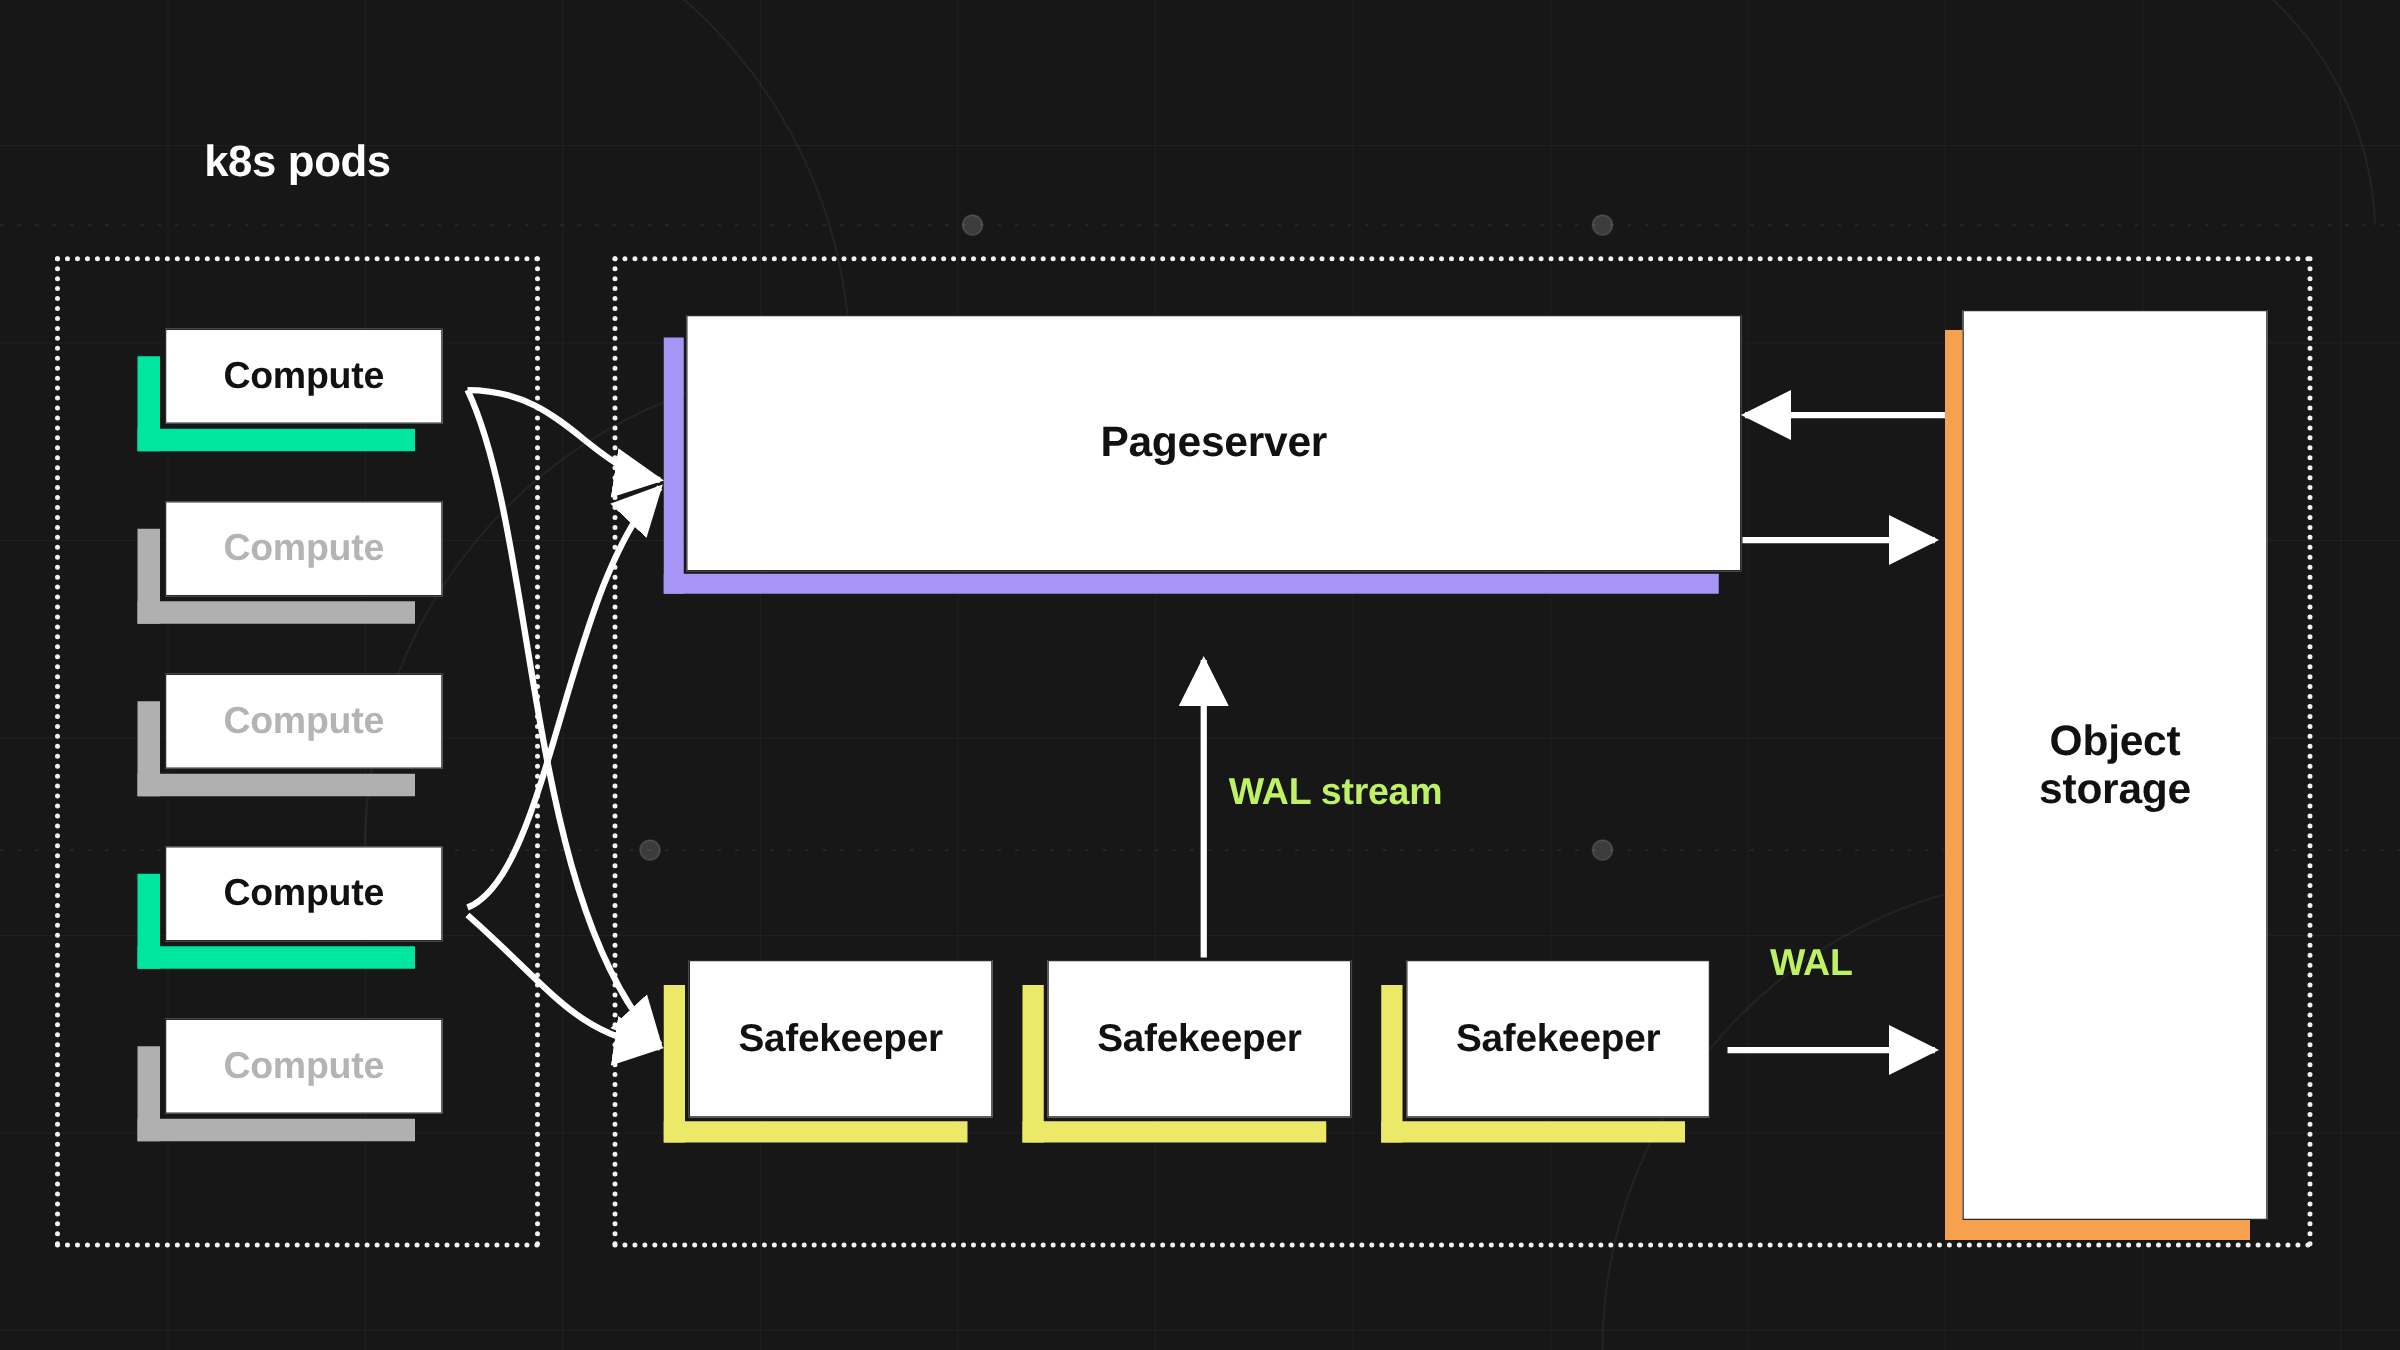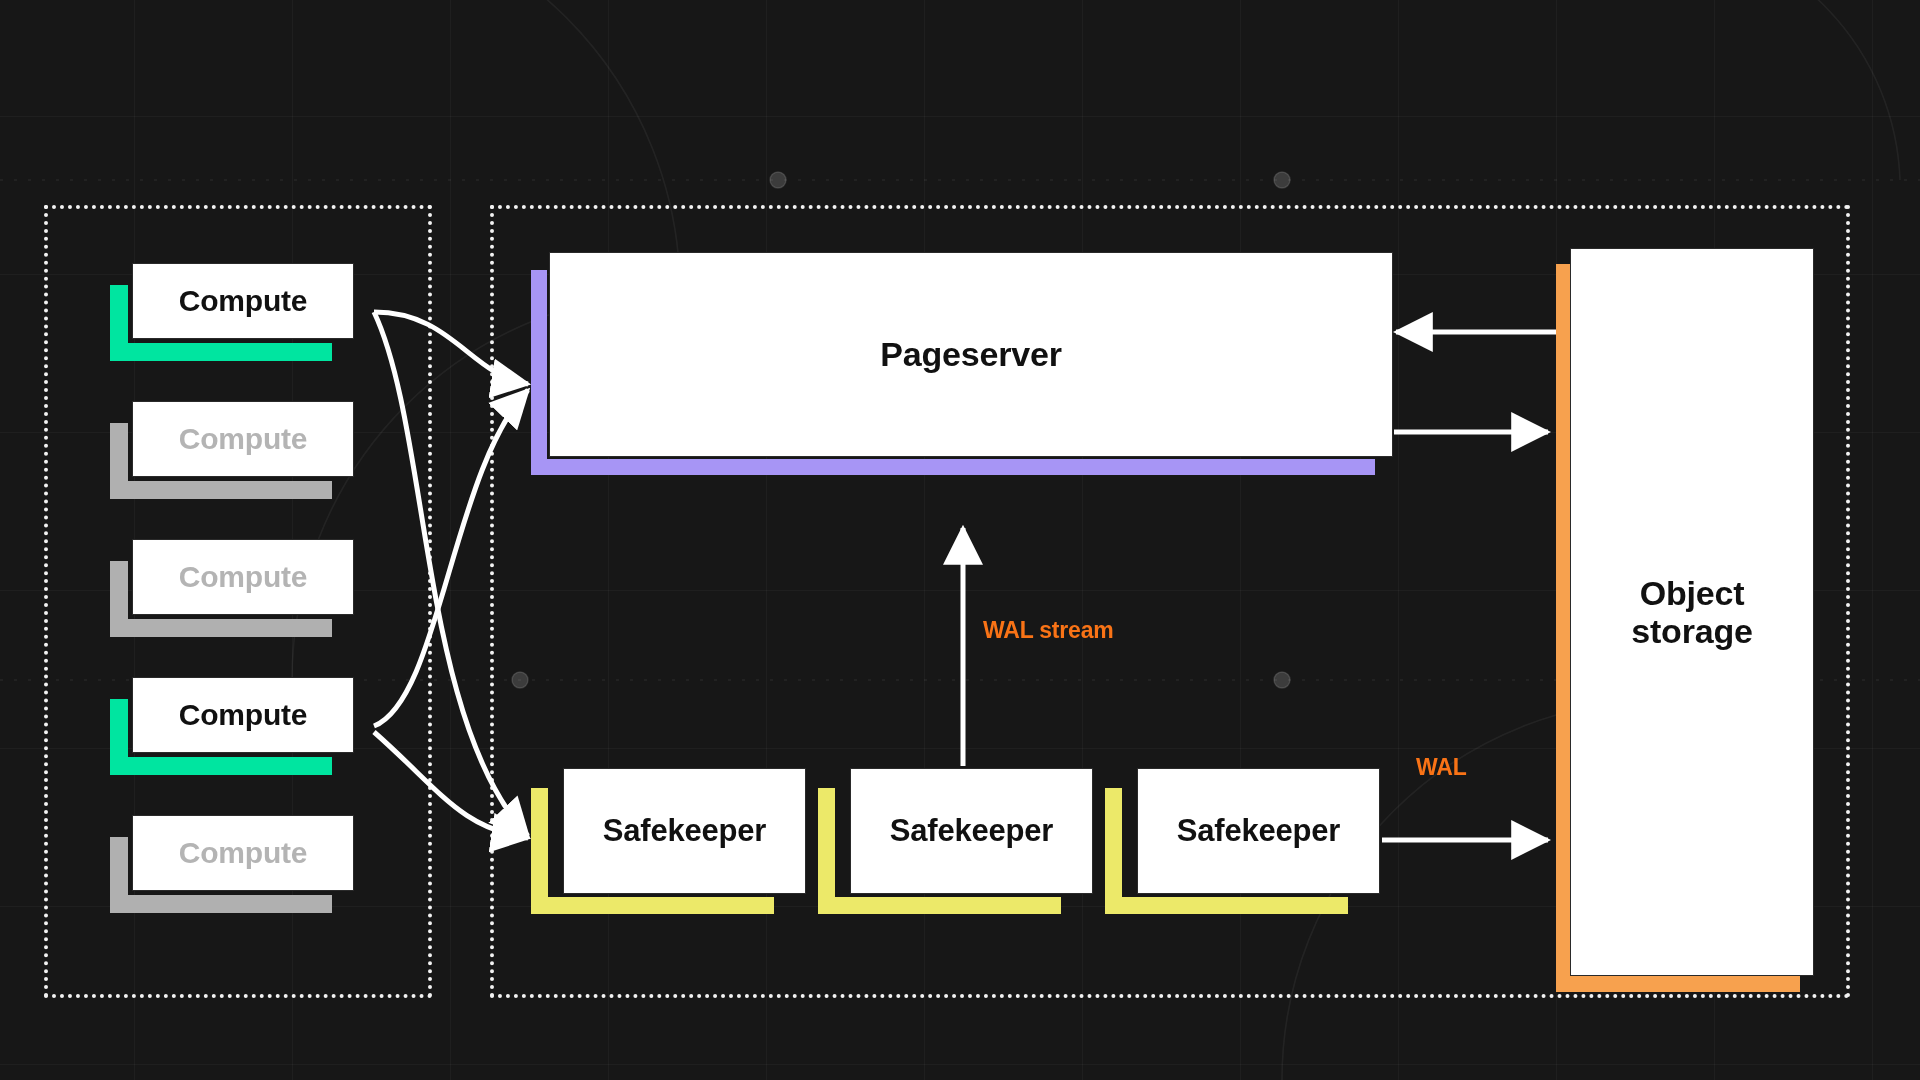--- a/index.html
+++ b/index.html
@@ -87,38 +87,38 @@
   .pageserver .accent .v { width:16px; }
   .pageserver .accent .h { height:16px; }
   .pageserver .card { left:18px; }
 
   
   .safekeeper { width:243px; height:126px; }
   .safekeeper .card .label { font-size:31px; }
   .safekeeper .accent { top:20px; }
   .safekeeper .accent .v { width:17px; }
   .safekeeper .accent .h { height:17px; }
-  .safekeeper .card { left:20px;margin-left:12px; }
+  .safekeeper .card { left:20px; }
 
   
   .objstorage { width:244px; height:728px; }
   .objstorage .card .label { font-size:34px; }
   .objstorage .accent { top:16px; left:-14px; }
   .objstorage .accent .v { width:16px; }
   .objstorage .accent .h { height:16px; }
   .objstorage .card { left:0; }
 
   
   #connectors { position:absolute; inset:0; pointer-events:none; }
 
   
   .edge-label {
     position:absolute;
-    color:#f97316;
-    font-size:23px;
+    color:#bef264;
+    font-size:30px;
     font-weight:bold;
     letter-spacing:-0.2px;
     white-space:nowrap;
   }
 </style>
 </head>
 <body>
 
 <div id="stage">
 
@@ -136,20 +136,21 @@
       <line x1="0" y1="680" x2="1920" y2="680" stroke-dasharray="3 11"></line>
     </g>
     <g fill="rgba(255,255,255,0.10)" stroke="rgba(255,255,255,0.14)" stroke-width="1.4">
       <circle cx="778" cy="180" r="8" fill="rgba(255,255,255,0.16)"></circle>
       <circle cx="1282" cy="180" r="8" fill="rgba(255,255,255,0.16)"></circle>
       <circle cx="520" cy="680" r="8" fill="rgba(255,255,255,0.16)"></circle>
       <circle cx="1282" cy="680" r="8" fill="rgba(255,255,255,0.16)"></circle>
     </g>
   </svg>
 
+  <div class="group-title" style="left:44px; top:110px; width:388px;">k8s pods</div>
 
   <div class="group-frame" style="left:44px; top:205px; width:388px; height:793px;"></div>
 
   <div class="node compute" style="left:74px; top:263px;">
     <div class="accent">
       <div class="v" style="background:#00e5a0;"></div>
       <div class="h" style="background:#00e5a0;"></div>
     </div>
     <div class="card">
       <span class="label">Compute</span>

